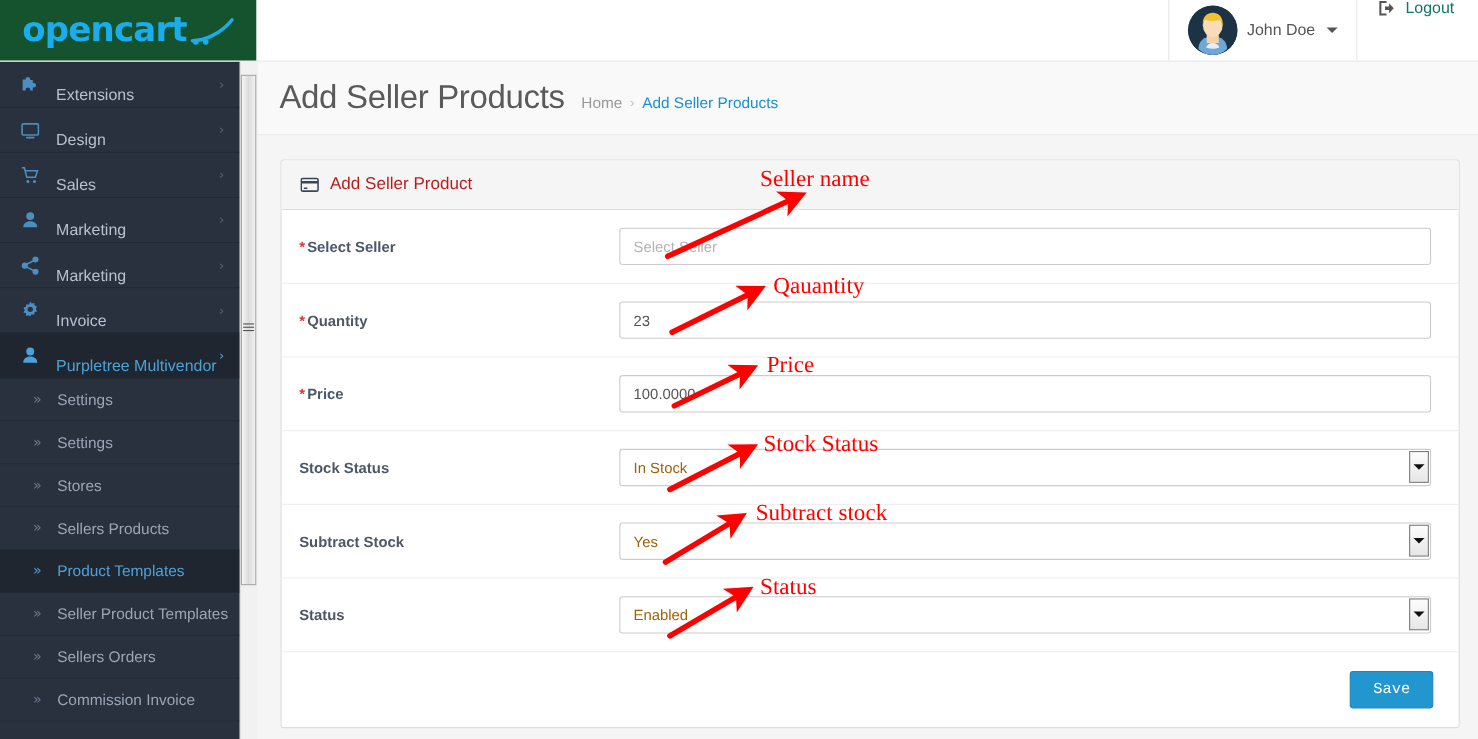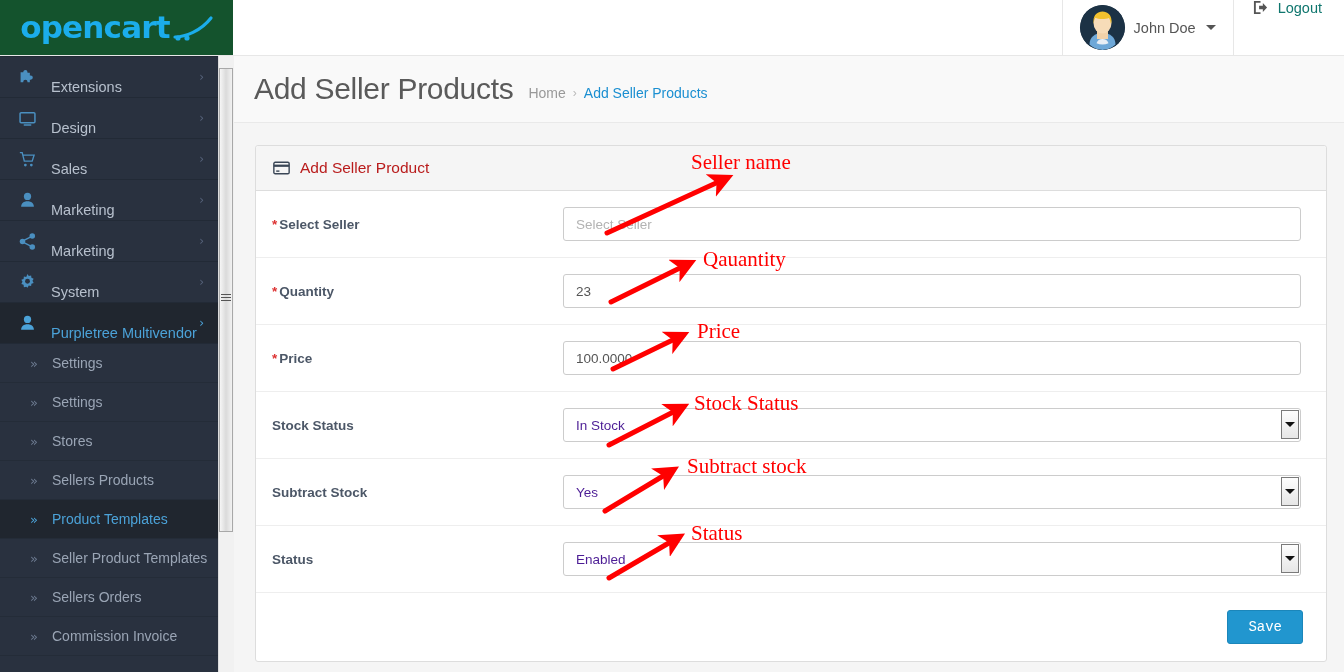--- a/index.html
+++ b/index.html
@@ -192,21 +192,21 @@
     font-family: "Liberation Sans", sans-serif;
     outline: none;
   }
   .inp::placeholder { color: #b3b3b3; }
 
   .sel-wrap { position: relative; width: 100%; height: 34px; }
   .sel-box {
     width: 100%; height: 34px;
     border: 1px solid #cccccc; border-radius: 3px;
     background: #fff;
-    font-size: 13.5px; color: #4c1d95;
+    font-size: 13.5px; color: #a16207;
     padding: 0 32px 0 12px;
     display: flex; align-items: center;
   }
   .sel-btn {
     position: absolute; right: 2px; top: 2px;
     width: 18px; height: 29px;
     background: linear-gradient(to bottom,#fdfdfd 0%,#e6e6e6 100%);
     border: 1px solid #7a7a7a;
     display: flex; align-items: center; justify-content: center;
     cursor: pointer;
@@ -349,21 +349,21 @@
       <span class="nav-arrow">›</span>
     </div>
 
     <div class="nav-item">
       <span class="nav-ico">
         <svg width="17" height="17" viewBox="0 0 16 16" fill="currentColor">
             <path d="M8 0l1.2 1.9 2.2-.5.3 2.2 2.1.8-1.1 2 1.1 2-2.1.8-.3 2.2-2.2-.5L8 13l-1.2-1.1-2.2.5-.3-2.2L2.2 9.4l1.1-2-1.1-2 2.1-.8.3-2.2 2.2.5z"></path>
             <circle cx="8" cy="6.8" r="2.3" fill="#29313f"></circle>
           </svg>
       </span>
-      <span class="nav-label">System</span>
+      <span class="nav-label">Invoice</span>
       <span class="nav-arrow">›</span>
     </div>
 
     <div class="nav-item active">
       <span class="nav-ico">
         <svg width="17" height="17" viewBox="0 0 16 16" fill="currentColor">
             <circle cx="8" cy="4.2" r="3.4"></circle>
             <path d="M8 8.6c3.6 0 6 2 6 5.2H2c0-3.2 2.4-5.2 6-5.2z"></path>
           </svg>
       </span>

